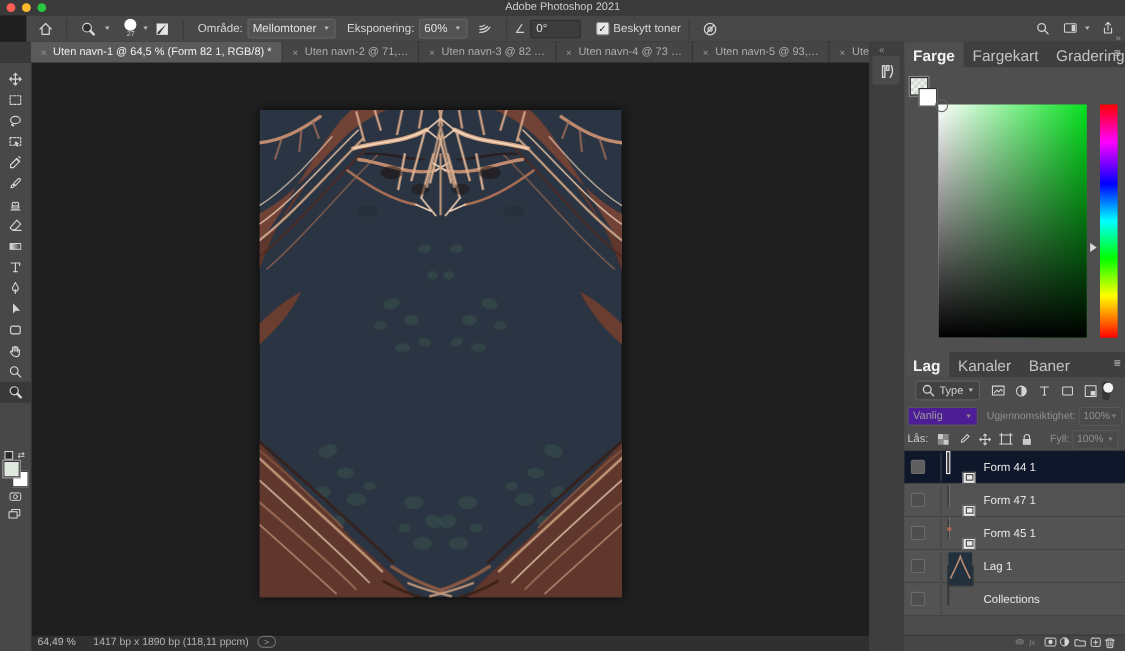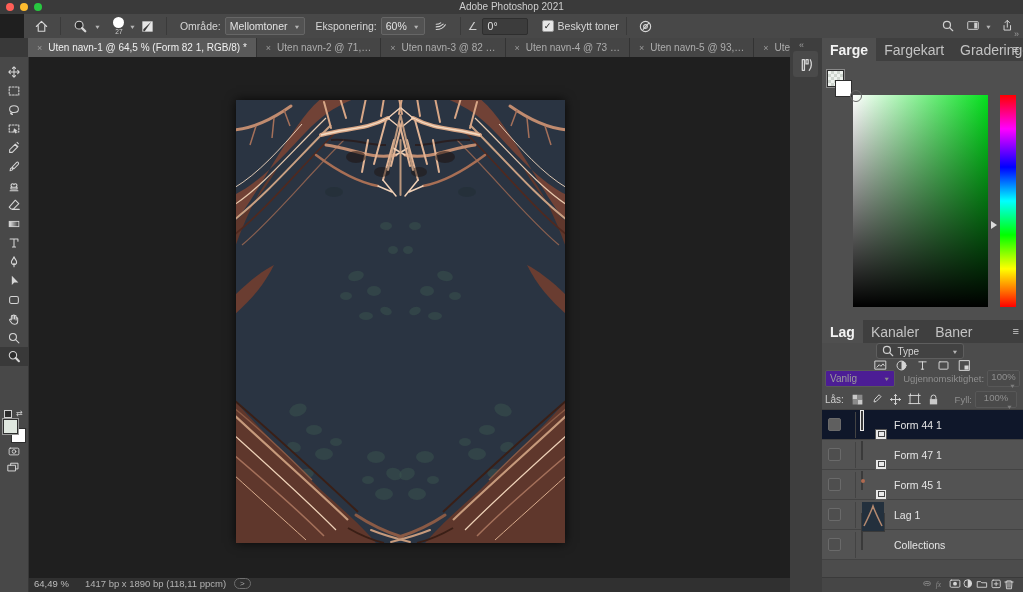--- a/index.html
+++ b/index.html
@@ -65,31 +65,31 @@
   #cp-bg{position:absolute;left:8px;top:10px;width:15px;height:15px;background:#fff;border:1px solid #2e2e2e;}
   #sb-square{position:absolute;left:31px;top:57px;width:135px;height:212px;
      background:linear-gradient(to top,#000,rgba(0,0,0,0)),linear-gradient(to right,#fff,#05e01e);}
   #sb-marker{position:absolute;left:28px;top:52px;width:10px;height:10px;border:1.5px solid #666;border-radius:50%;}
   #hue-strip{position:absolute;left:178px;top:57px;width:16px;height:212px;
      background:linear-gradient(to bottom,#ff0000 0%,#ff00ff 16%,#0000ff 34%,#00ffff 50%,#00ff00 66%,#ffff00 82%,#ff7700 92%,#ff0000 100%);}
   #hue-marker{position:absolute;left:169px;top:183px;width:0;height:0;border-top:4px solid transparent;border-bottom:4px solid transparent;border-left:6px solid #dcdcdc;}
   
   #layerspanel{position:relative;height:272px;background:#4c4c4c;}
   .lrow{display:flex;align-items:center;position:relative;font-size:10px;}
-  #filter-row{height:24px;padding:0 10px;flex-direction:column;}
+  #filter-row{height:24px;padding:0 10px;}
   #search-filter{display:flex;align-items:center;width:78px;height:16px;background:#424242;border:1px solid #5e5e5e;border-radius:3px;padding:0 4px;margin-right:6px;color:#d2d2d2;}
   #search-filter .chev{margin-left:auto;}
   .f-ic{margin:0 4px;}
   #filter-toggle{margin-left:auto;width:11px;height:17px;background:#353535;border-radius:6px;position:relative;margin-right:4px;}
   #filter-toggle .knob{position:absolute;left:1px;top:1px;width:9px;height:9px;border-radius:50%;background:#f2f2f2;}
   #blend-row{height:22px;padding:0 3px;color:#8f8f8f;}
   #blend-box{display:flex;align-items:center;width:82px;height:15px;background:#4c1d95;border:1px solid #585858;border-radius:2px;padding:0 4px;color:#9b9b9b;}
   #blend-box .chev{margin-left:auto;color:#8a8a8a;}
   .graylabel{color:#8f8f8f;font-size:9.5px;}
-  .valbox{display:flex;align-items:center;width:34px;height:15px;background:#4a4a4a;border:1px solid #585858;border-radius:2px;padding:0 3px;color:#8f8f8f;font-size:9.5px;flex-direction:column;}
+  .valbox{display:flex;align-items:center;width:34px;height:15px;background:#4a4a4a;border:1px solid #585858;border-radius:2px;padding:0 3px;color:#8f8f8f;font-size:9.5px;}
   .valbox .chev{margin-left:auto;color:#7d7d7d;}
   #lock-row{height:20px;padding:0 3px;color:#cfcfcf;}
   #lock-row .f-ic{margin:0 3px;}
   #layers-list{height:167px;overflow:hidden;border-top:1px solid #414141;}
   .layer-row{display:flex;align-items:center;height:29px;border-bottom:1px solid #434343;background:#535353;}
   .layer-row.selected{background:#0f172a;}
   .eyebox{width:11px;height:11px;border:1px solid #6a6a6a;border-radius:2px;background:#4e4e4e;margin:0 6px;}
   .layer-row.selected .eyebox{background:#5f5f5f;}
   .thumbwrap{width:23px;height:26px;position:relative;margin-left:8px;border-left:1px solid #434343;padding-left:5px;}
   .thumb{width:22px;height:26px;background:

